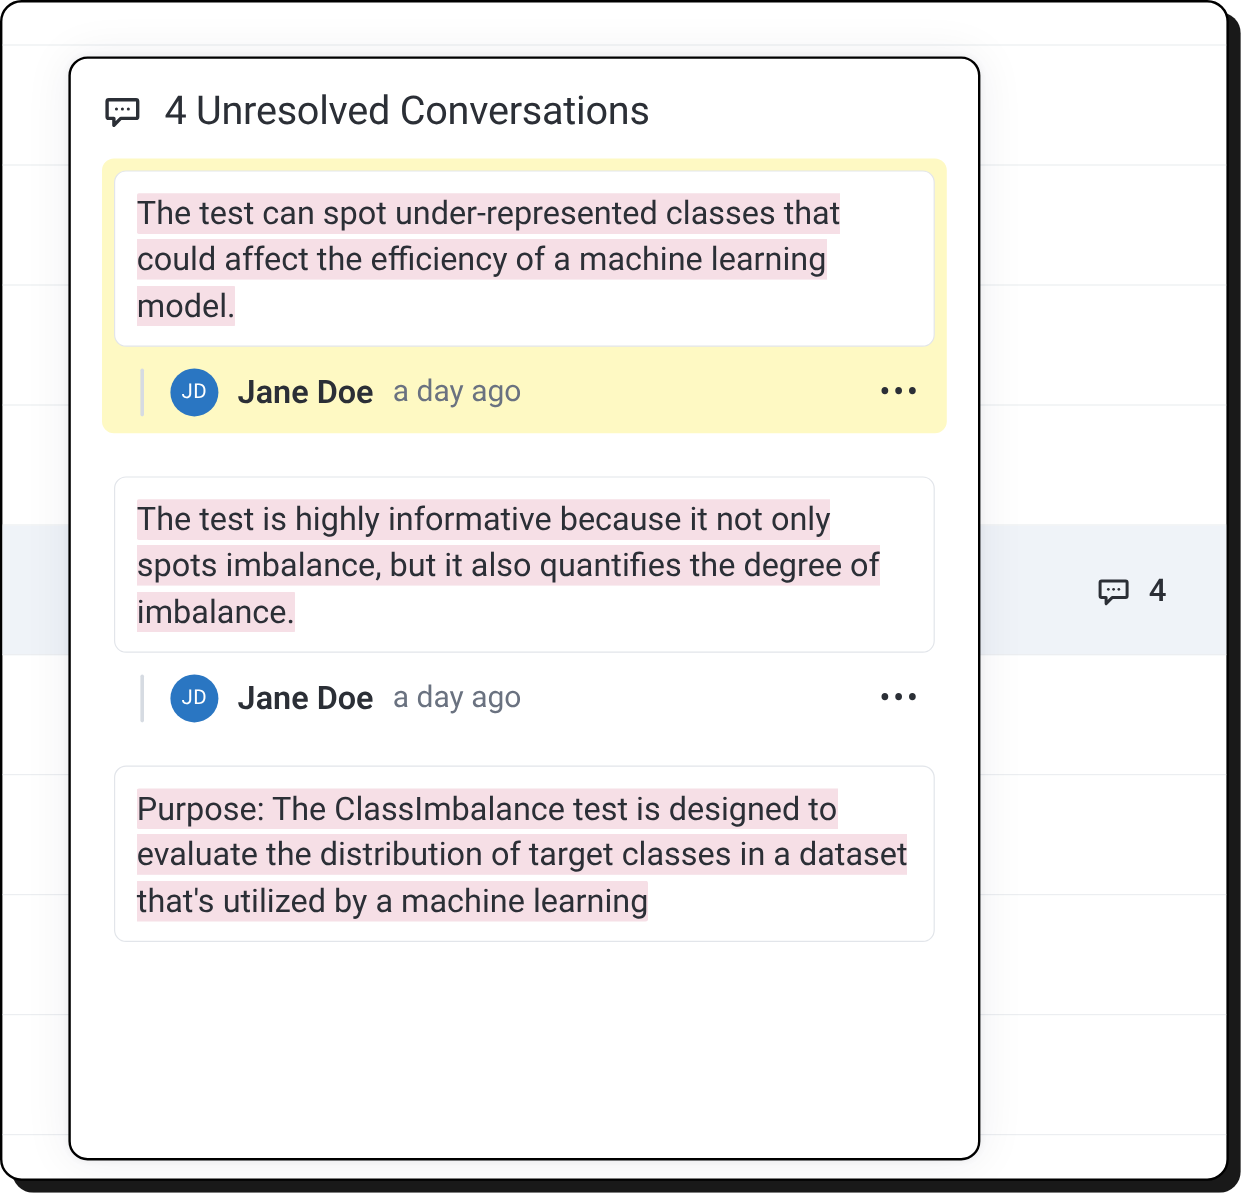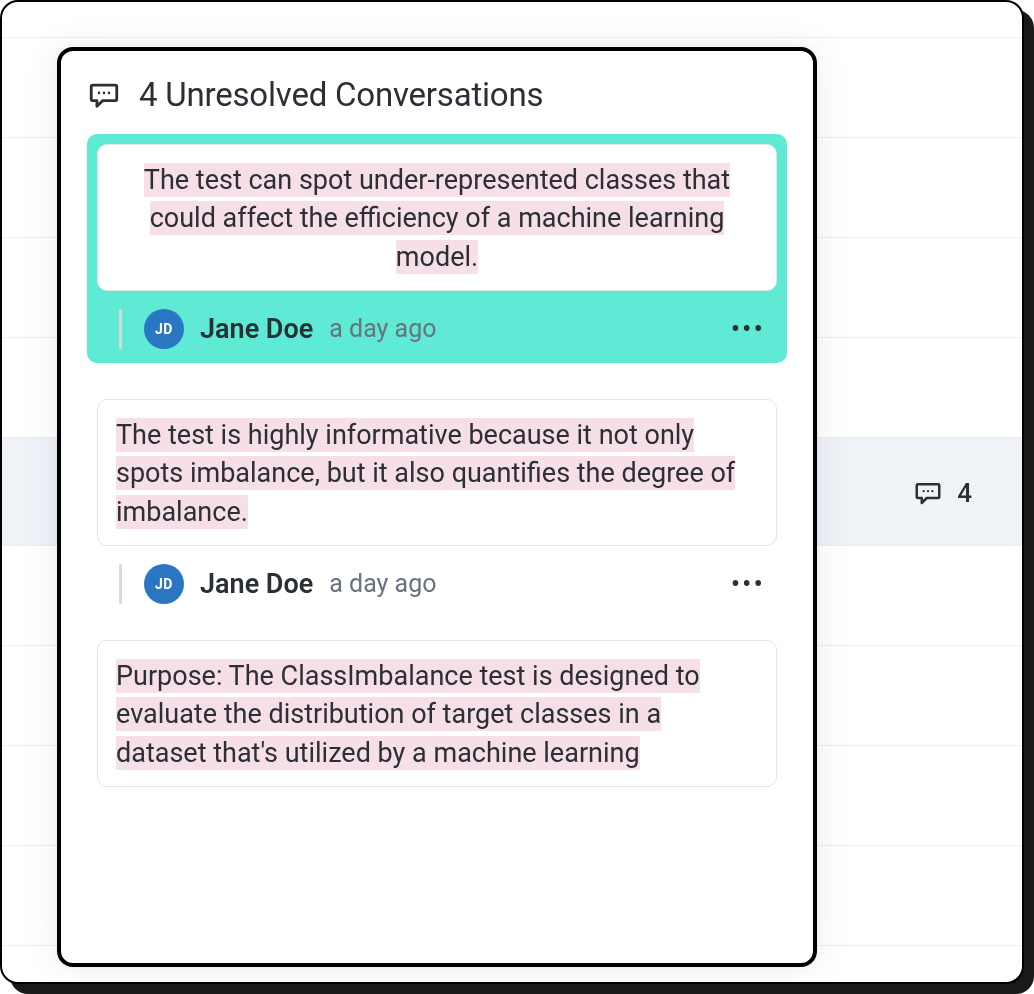--- a/index.html
+++ b/index.html
@@ -39,21 +39,21 @@
   }
   .indicator .count{ font-size:26px; color:#2b2f36; font-weight:500;}
 
   
   .popover {
     position:absolute;
     left: 55px;
     top: 45px;
     width: 760px;
     background:#fff;
-    border:4px solid #000000;
+    border:2px solid #000000;
     border-radius:16px;
     box-shadow: 0 0 40px rgba(20,30,50,0.07), 0 0 6px rgba(20,30,50,0.05);
     padding: 18px 26px 0 26px;
     height: 920px;
     overflow:hidden;
   }
   .popover-header{
     display:flex; align-items:center; gap:18px;
     padding: 6px 0 20px 0;
   }
@@ -63,23 +63,22 @@
     font-weight:400;
     letter-spacing:-0.2px;
   }
 
   
   .thread {
     border-radius:10px;
     margin-bottom: 36px;
   }
   .thread.active{
-    background:#5eead4;
+    background:#fef9c3;
     padding: 10px 10px 14px 10px;
-    text-align: center;
   }
   .thread:not(.active){
     padding: 0 10px 0 10px;
   }
 
   .quote-box{
     background:#fff;
     border:1px solid #e2e5ea;
     border-radius:10px;
     padding: 16px 18px 14px 18px;
@@ -112,21 +111,21 @@
     align-self: stretch;
   }
   .reply-body{ flex:1; padding-right:6px;}
   .reply-head{
     display:flex; align-items:center; gap:16px;
   }
   .avatar{
     width:40px;height:40px;border-radius:50%;
     background:#2a76c2;
     color:#fff;
-    font-size:14px; font-weight:700;
+    font-size:17px; font-weight:400;
     display:flex;align-items:center;justify-content:center;
     flex-shrink:0;
     letter-spacing:0.5px;
   }
   .author{
     font-size:27px; font-weight:600; color:#2b2f36;
   }
   .timestamp{
     font-size:25px; color:#6a7280;
   }

